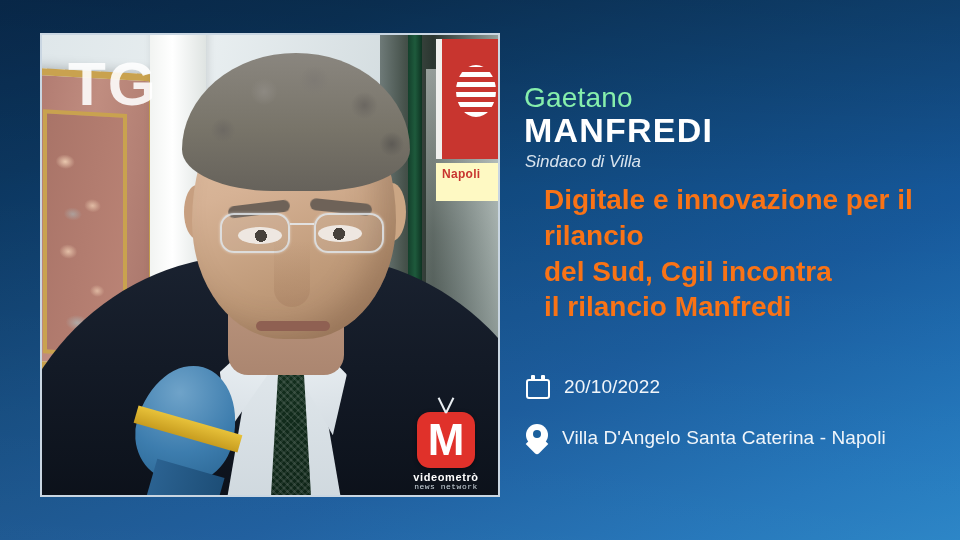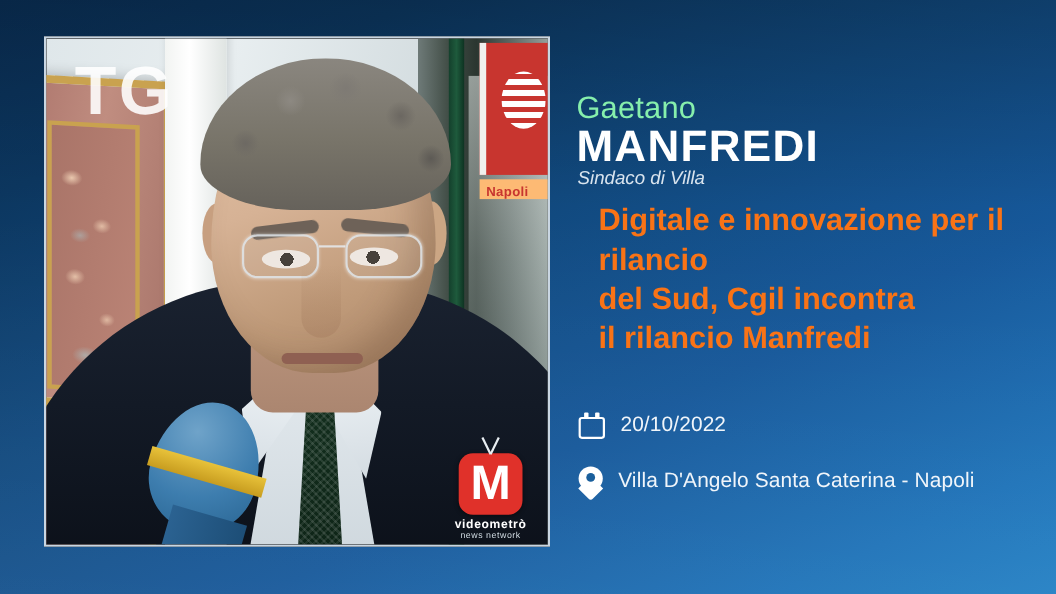--- a/index.html
+++ b/index.html
@@ -93,22 +93,22 @@
     position:absolute; right:-4px; top:4px; width:66px; height:120px;
     background:#c8352f;
     border-left:6px solid #f0f0ee;
   }
   .redsign::after{
     content:""; position:absolute; left:14px; top:26px; width:40px; height:52px;
     background:repeating-linear-gradient(0deg,#ffffff 0 5px,#c8352f 5px 10px);
     border-radius:50%;
   }
   .napoli-label{
-    position:absolute; right:0px; top:128px; width:62px; height:18px;
-    background:#fdba74; color:#c8352f;
+    position:absolute; right:0px; top:128px; width:62px; height:38px;
+    background:#fef9c3; color:#c8352f;
     font-size:12px; font-weight:bold; line-height:22px; padding-left:6px;
     letter-spacing:.3px; overflow:hidden;
   }
   
   .tg-mark{
     position:absolute; left:26px; top:18px;
     font-size:62px; font-weight:bold; color:rgba(255,255,255,.88);
     letter-spacing:2px; line-height:1;
   }
 
@@ -242,32 +242,32 @@
     background:#e9eef2; transform-origin:bottom center;
   }
   .ant i.a{ transform:translateX(-50%) rotate(-26deg); }
   .ant i.b{ transform:translateX(-50%) rotate(26deg); }
   .logo-m{
     position:absolute; inset:0; color:#fff; font-weight:bold;
     font-size:44px; line-height:56px; text-align:center;
     font-family:"Liberation Sans", sans-serif;
   }
   .logo-name{ color:#fff; font-size:11px; font-weight:bold; letter-spacing:.6px; margin-top:3px; }
-  .logo-sub{ color:#cfd9e0; font-size:8px; letter-spacing:.5px; margin-top:-1px; }
+  .logo-sub{ color:#cfd9e0; font-size:8px; letter-spacing:.5px; margin-top:-1px;font-family:Liberation Mono, monospace; }
 
   
   #info { position:absolute; left:524px; top:0; width:436px; height:540px; color:#fff; }
   .first-name{
     position:absolute; top:84px; left:0;
     font-size:28px; font-weight:normal; letter-spacing:.2px; line-height:1;
     color:#86efac;
   }
   .last-name{
     position:absolute; top:113px; left:0;
-    font-size:40px; font-weight:bold; letter-spacing:1.2px; line-height:1;
+    font-size:34px; font-weight:bold; letter-spacing:1.2px; line-height:1;
     color:#ffffff;
   }
   .role{
     position:absolute; top:152px; left:1px;
     font-size:17px; font-style:italic; color:#d9e4ee; line-height:1.2;
   }
   .headline{
     position:absolute; top:182px; left:0; width:428px;
     font-size:28px; font-weight:bold; line-height:1.28; color:#f97316;margin-left:20px;
   }

